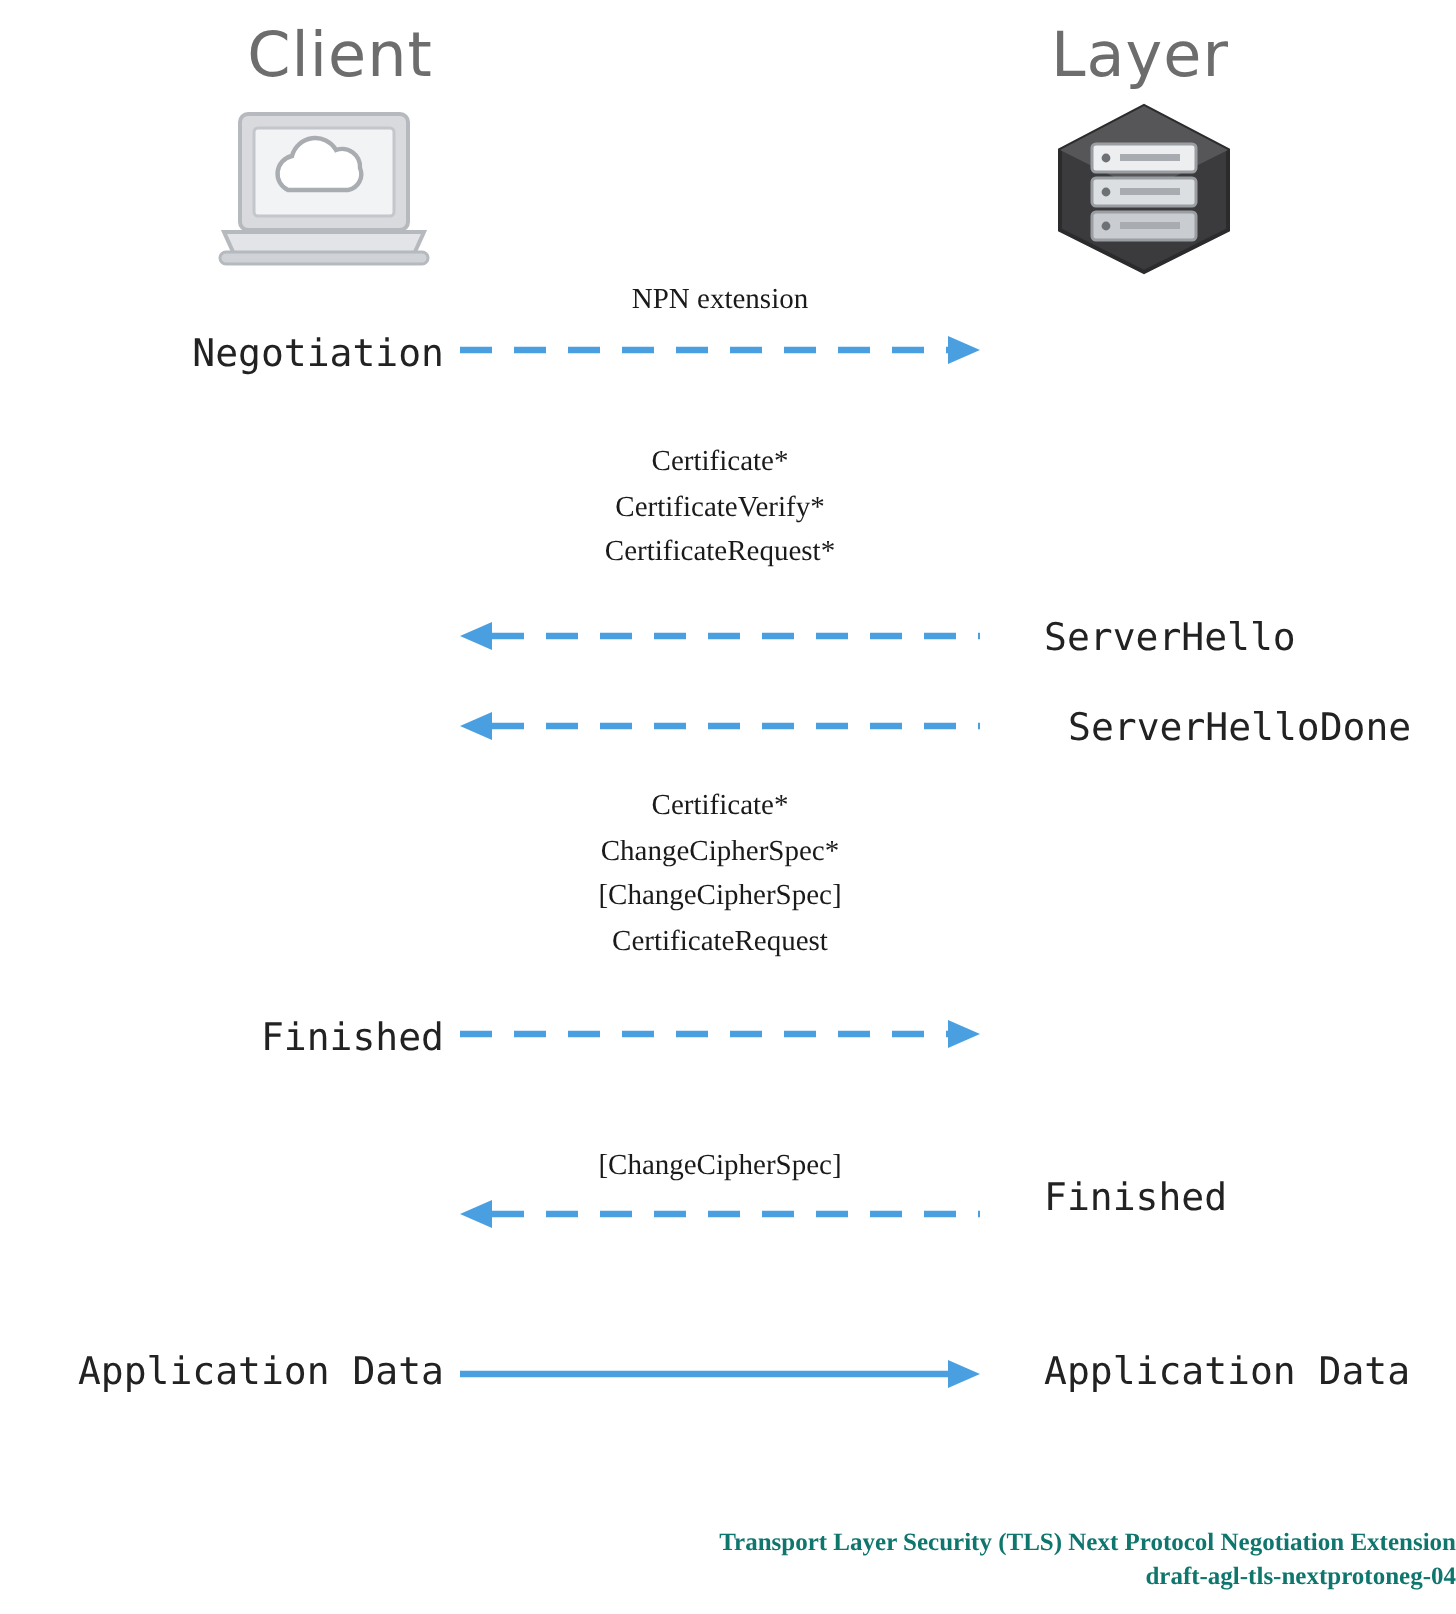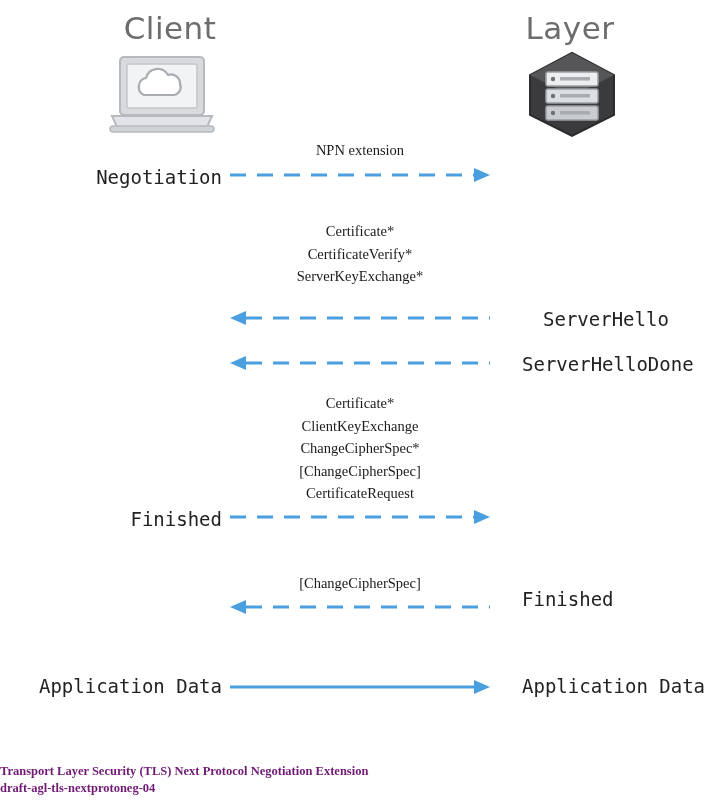--- a/index.html
+++ b/index.html
@@ -70,25 +70,25 @@
     position: absolute;
     height: 14px;
   }
   .arrow svg { display: block; overflow: visible; }
 
   
   .footer {
     position: absolute;
     left: 0;
     width: 728px;
-    text-align: left;
+    text-align: right;
     font-family: "Liberation Serif", serif;
     font-weight: bold;
     font-size: 12.5px;
-    color: #701a75;
+    color: #0f766e;
     line-height: 17px;
   }
   #footer-line1 { top: 763px; }
   #footer-line2 { top: 780px; }
 </style>
 </head>
 <body>
 
 <div class="stage">
 
@@ -134,41 +134,40 @@
   <div class="arrow" style="left:228px; top:168px; width:264px;">
     <svg width="264" height="14" viewBox="0 0 264 14">
       <line x1="2" y1="7" x2="246" y2="7" stroke="#4a9fe0" stroke-width="3.2" stroke-dasharray="16 11" stroke-linecap="butt"></line>
       <polygon points="246,0 262,7 246,14" fill="#4a9fe0"></polygon>
     </svg>
   </div>
 
   <div class="msg-stack" style="left:232px; top:220px; width:256px;">
     <div>Certificate*</div>
     <div>CertificateVerify*</div>
-    <div>ServerKeyExchange*</div>
-  </div>
-  <div class="endpoint-label right" style="top:308px;margin-left:21px;">ServerHello</div>
+    <div>CertificateRequest*</div>
+  </div>
+  <div class="endpoint-label right" style="top:308px;">ServerHello</div>
   <div class="arrow" style="left:228px; top:311px; width:264px;">
     <svg width="264" height="14" viewBox="0 0 264 14">
       <line x1="18" y1="7" x2="262" y2="7" stroke="#4a9fe0" stroke-width="3.2" stroke-dasharray="16 11" stroke-linecap="butt"></line>
       <polygon points="18,0 2,7 18,14" fill="#4a9fe0"></polygon>
     </svg>
   </div>
 
-  <div class="endpoint-label right" style="top:353px;">ServerHelloDone</div>
+  <div class="endpoint-label right" style="top:353px;margin-left:12px;">ServerHelloDone</div>
   <div class="arrow" style="left:228px; top:356px; width:264px;">
     <svg width="264" height="14" viewBox="0 0 264 14">
       <line x1="18" y1="7" x2="262" y2="7" stroke="#4a9fe0" stroke-width="3.2" stroke-dasharray="16 11" stroke-linecap="butt"></line>
       <polygon points="18,0 2,7 18,14" fill="#4a9fe0"></polygon>
     </svg>
   </div>
 
   <div class="msg-stack" style="left:232px; top:392px; width:256px;">
     <div>Certificate*</div>
-    <div>ClientKeyExchange</div>
     <div>ChangeCipherSpec*</div>
     <div>[ChangeCipherSpec]</div>
     <div>CertificateRequest</div>
   </div>
   <div class="endpoint-label left" style="top:508px;">Finished</div>
   <div class="arrow" style="left:228px; top:510px; width:264px;">
     <svg width="264" height="14" viewBox="0 0 264 14">
       <line x1="2" y1="7" x2="246" y2="7" stroke="#4a9fe0" stroke-width="3.2" stroke-dasharray="16 11" stroke-linecap="butt"></line>
       <polygon points="246,0 262,7 246,14" fill="#4a9fe0"></polygon>
     </svg>

